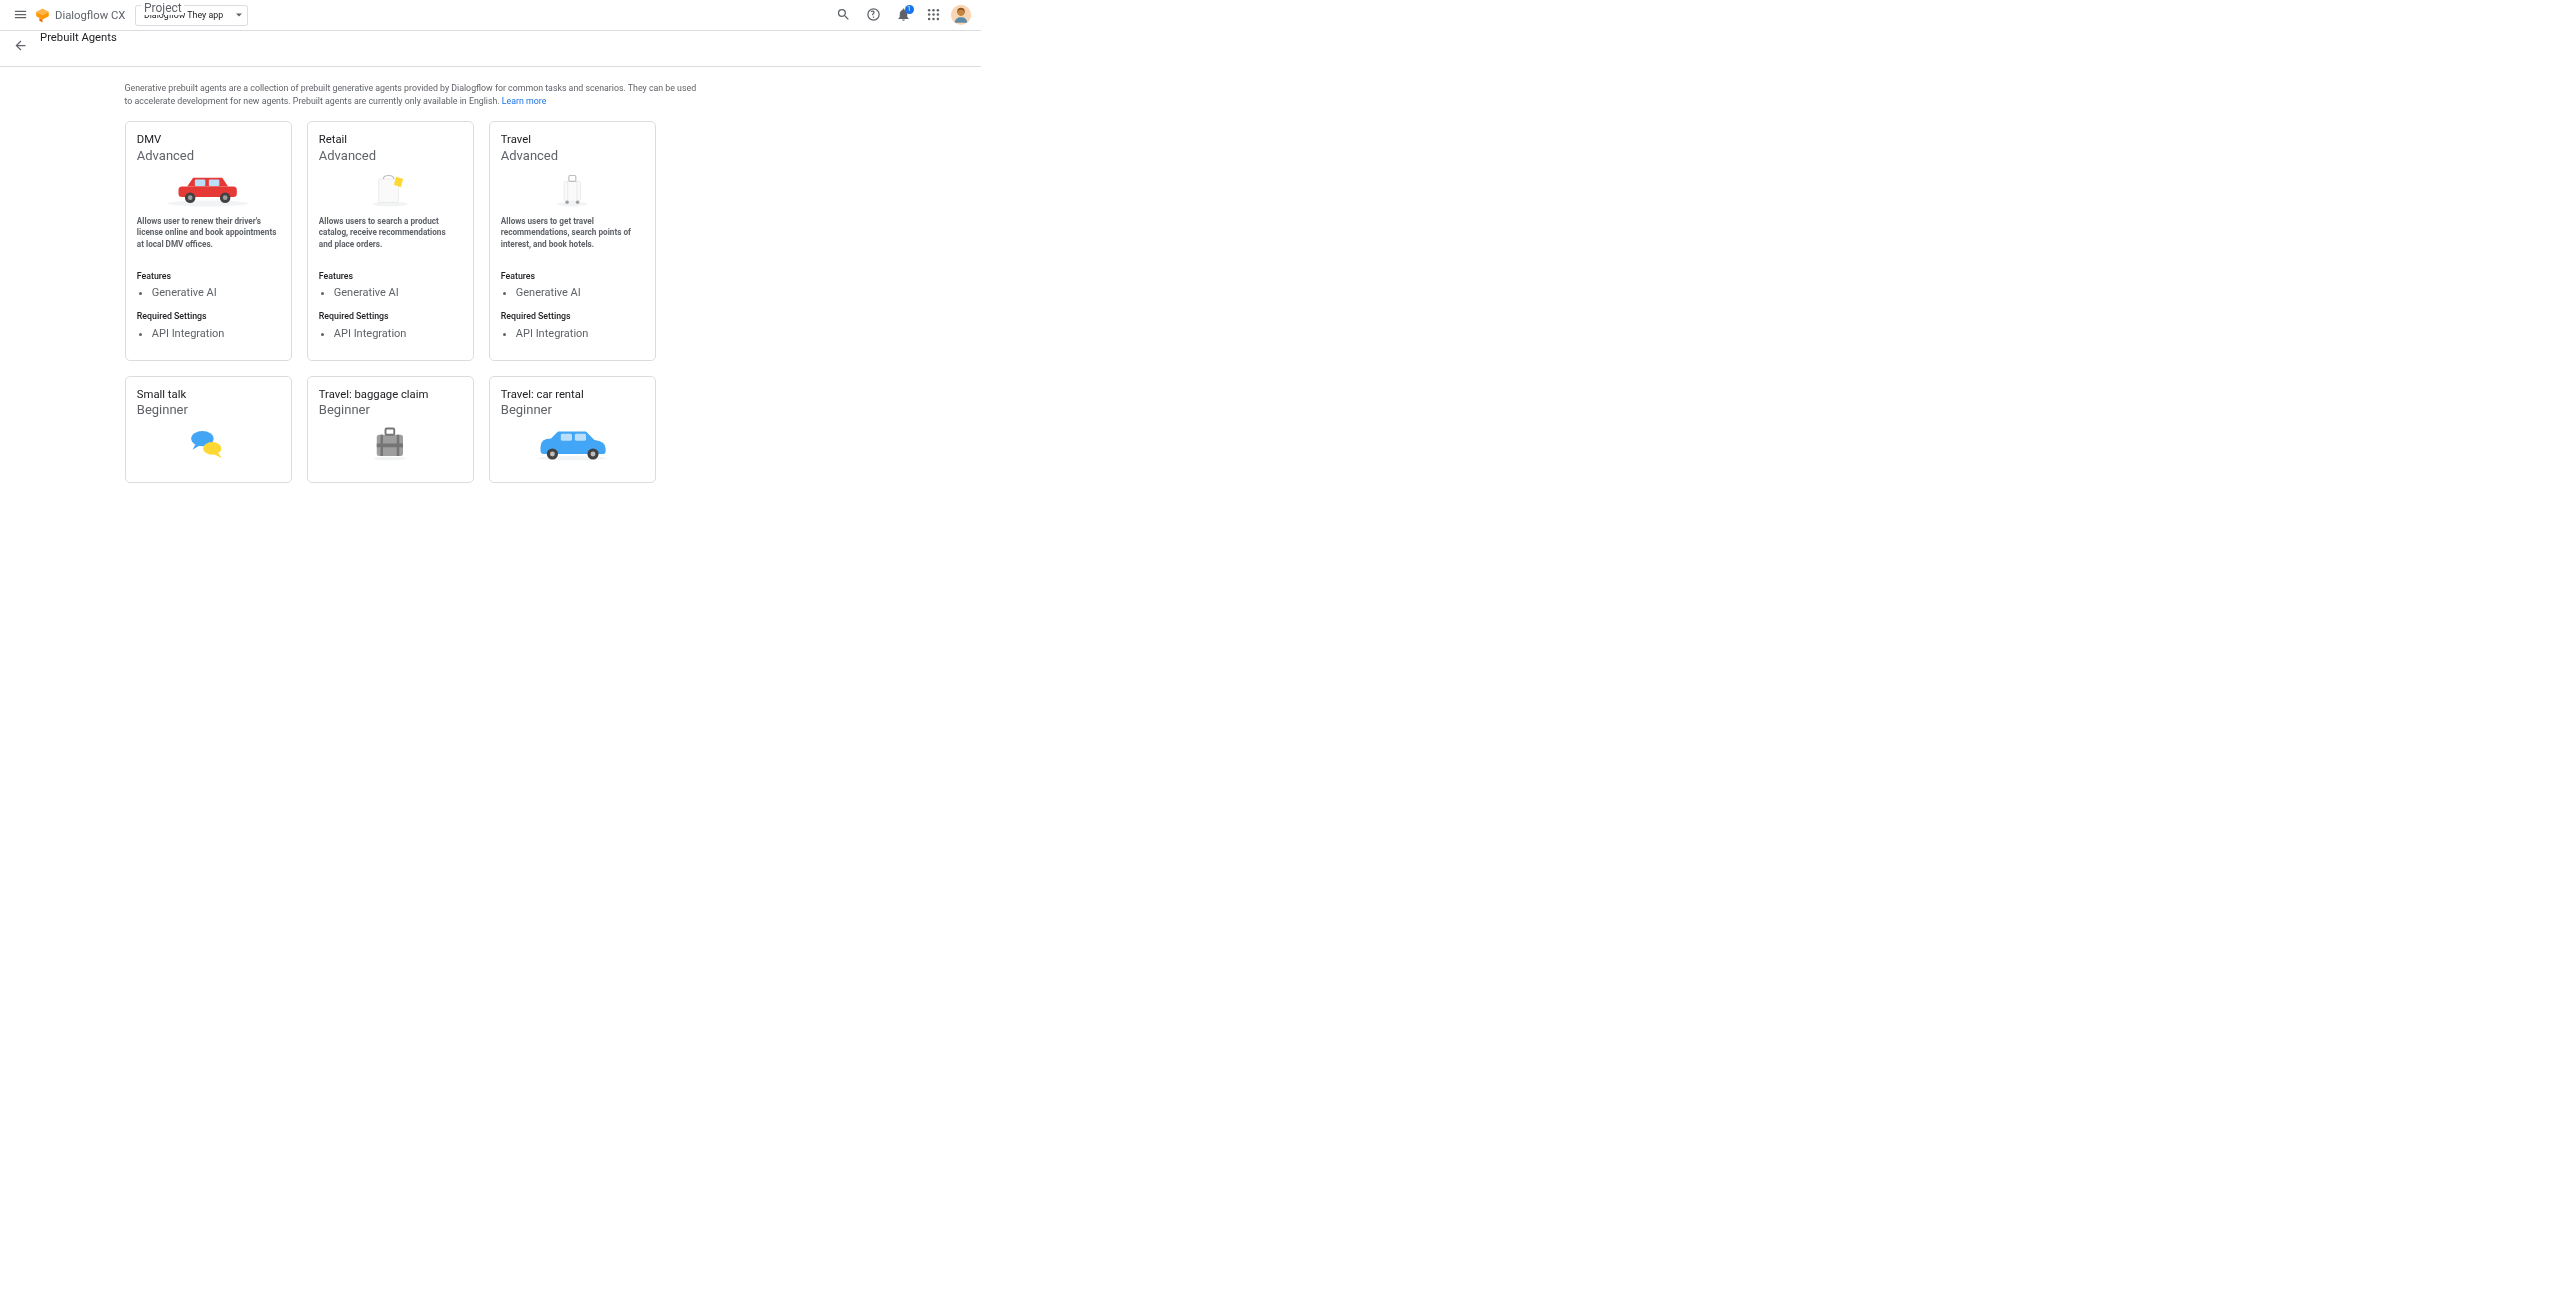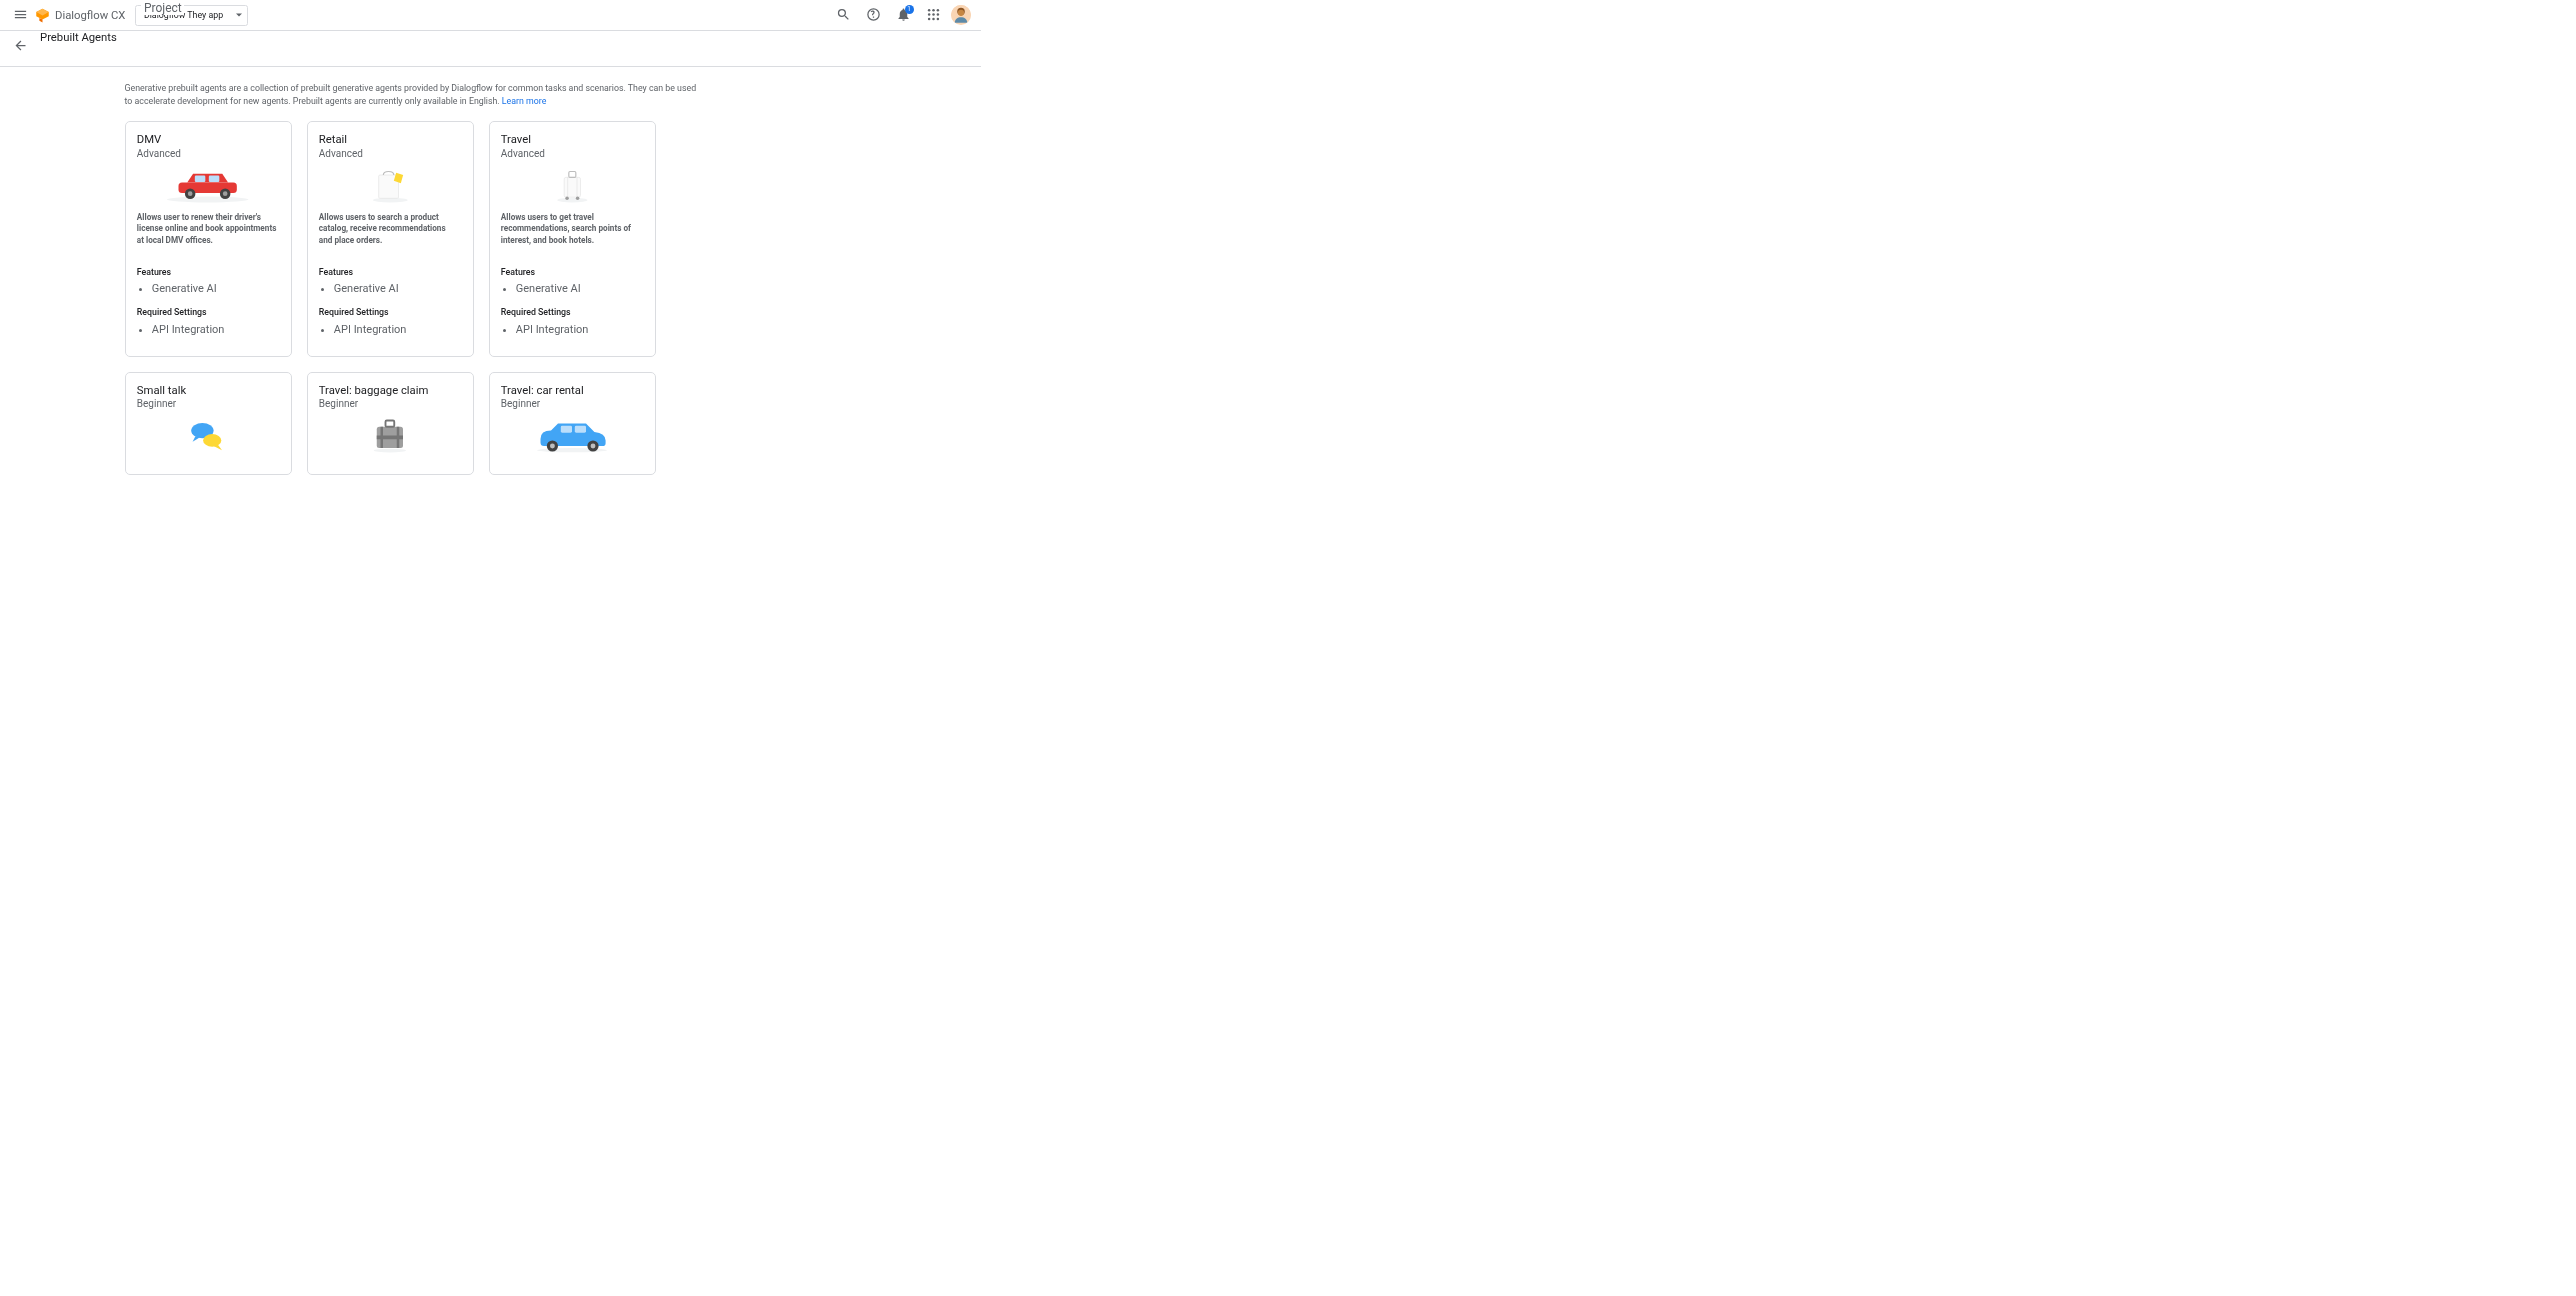--- a/index.html
+++ b/index.html
@@ -213,21 +213,21 @@
       cursor: pointer;
     }
     .card.short { min-height: auto; }
     .card-title {
       font-size: 11.3px;
       font-weight: 400;
       color: #202124;
       margin-bottom: 1.3px;
     }
     .card-level {
-      font-size: 10px;
+      font-size: 13px;
       color: #5f6368;
       margin-bottom: 7.5px;
     }
     .card-img {
       height: 38px;
       display: flex;
       align-items: center;
       justify-content: center;
       margin-bottom: 7.5px;
     }

